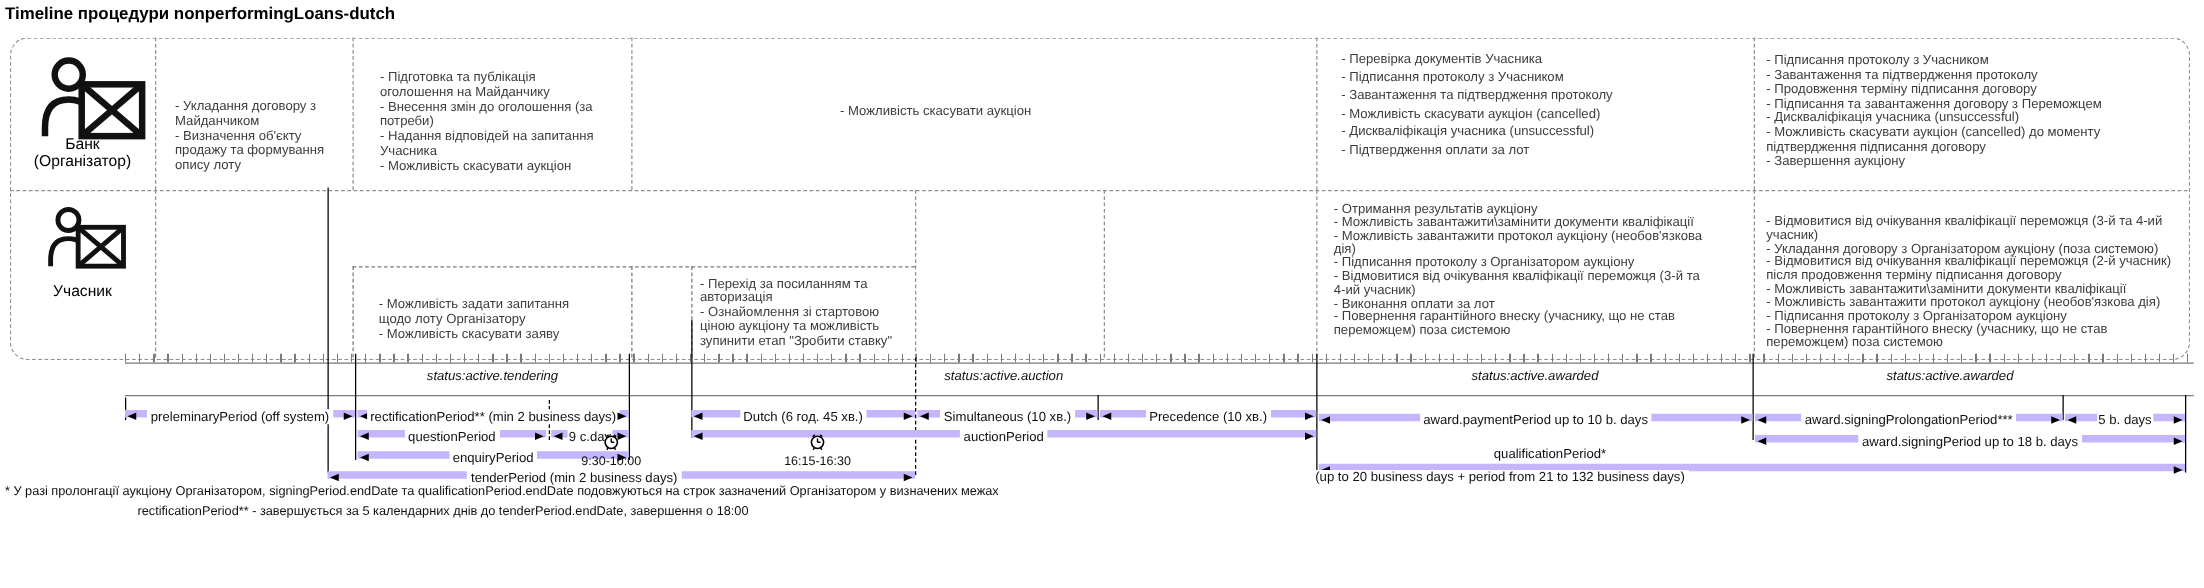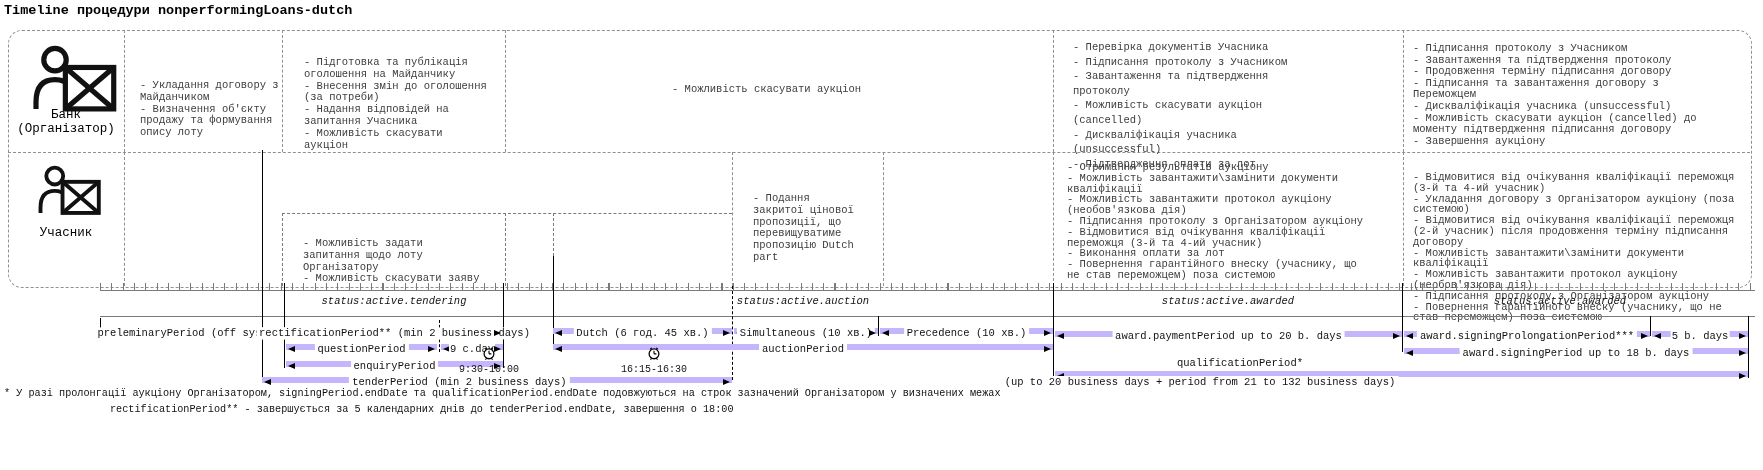--- a/index.html
+++ b/index.html
@@ -1,17 +1,17 @@
 <!DOCTYPE html>
 <html><head>
 <meta charset="utf-8">
 <style>
   html,body{margin:0;padding:0;background:#fff;}
   .canvas{position:relative;width:1763px;height:470px;background:#fff;
-          font-family:Liberation Mono, monospace;color:#222;overflow:hidden;}
+          font-family:Liberation Sans, sans-serif;color:#222;overflow:hidden;}
   .title{position:absolute;left:4px;top:3px;font-size:13.5px;font-weight:bold;color:#000;}
   .frame{position:absolute;left:8px;top:30px;width:1742px;height:256px;
          border:1.2px dashed #909090;border-radius:14px;}
   .hsep{position:absolute;height:0;border-top:1.2px dashed #909090;}
   .vsep{position:absolute;width:0;border-left:1.2px dashed #909090;}
   .sbox{position:absolute;width:0;border-left:1px dashed #7a7a7a;}
   .sboxh{position:absolute;height:0;border-top:1px dashed #7a7a7a;}
   .vl{position:absolute;width:0;border-left:1px solid #000;}
   .vd{position:absolute;width:0;border-left:1px dashed #000;}
   .txt{position:absolute;font-size:10.5px;line-height:11.8px;color:#3d3d3d;white-space:pre-line;}
@@ -97,21 +97,22 @@
   <div class="txt" style="left:1413px;top:43px;width:300px;line-height:11.6px;">- Підписання протоколу з Учасником
 - Завантаження та підтвердження протоколу
 - Продовження терміну підписання договору
 - Підписання та завантаження договору з Переможцем
 - Дискваліфікація учасника (unsuccessful)
 - Можливість скасувати аукціон (cancelled) до моменту підтвердження підписання договору
 - Завершення аукціону</div>
 
   <div class="txt" style="left:303px;top:238px;width:178px;">- Можливість задати запитання щодо лоту Організатору
 - Можливість скасувати заяву</div>
-  <div class="txt" style="left:753px;top:193px;width:112px;">- Подання закритої цінової пропозиції, що перевищуватиме пропозицію Dutch part</div>
+  <div class="txt" style="left:560px;top:222px;width:172px;line-height:11.4px;">- Перехід за посиланням та авторизація
+- Ознайомлення зі стартовою ціною аукціону та можливість зупинити етап "Зробити ставку"</div>
   <div class="txt" style="left:1067px;top:162px;width:300px;line-height:10.8px;">- Отримання результатів аукціону
 - Можливість завантажити\замінити документи кваліфікації
 - Можливість завантажити протокол аукціону (необов'язкова дія)
 - Підписання протоколу з Організатором аукціону
 - Відмовитися від очікування кваліфікації переможця (3-й  та 4-ий учасник)
 - Виконання оплати за лот
 - Повернення гарантійного внеску (учаснику, що не став переможцем) поза системою</div>
   <div class="txt" style="left:1413px;top:172px;width:332px;line-height:10.8px;">- Відмовитися від очікування кваліфікації переможця (3-й  та 4-ий учасник)
 - Укладання договору з Організатором аукціону (поза системою)
 - Відмовитися від очікування кваліфікації переможця (2-й  учасник) після продовження терміну підписання договору
@@ -164,21 +165,21 @@
   <div class="arr" style="left:734px;top:328px;width:144px;">
       <span>Simultaneous (10 хв.)</span>
     </div>
   <div class="arr" style="left:880px;top:328px;width:173px;">
       <span>Precedence (10 хв.)</span>
     </div>
   <div class="arr" style="left:553px;top:344px;width:500px;">
       <span>auctionPeriod</span>
     </div>
   <div class="arr" style="left:1055px;top:331px;width:347px;">
-      <span>award.paymentPeriod up to 20 b. days</span>
+      <span>award.paymentPeriod up to 10 b. days</span>
     </div>
   <div class="arr" style="left:1404px;top:331px;width:246px;">
       <span>award.signingProlongationPeriod***</span>
     </div>
   <div class="arr" style="left:1652px;top:331px;width:96px;">
       <span style="padding:0 1px;">5 b. days</span>
     </div>
   <div class="arr" style="left:1404px;top:348px;width:344px;">
       <span>award.signingPeriod up to 18 b. days</span>
     </div>

